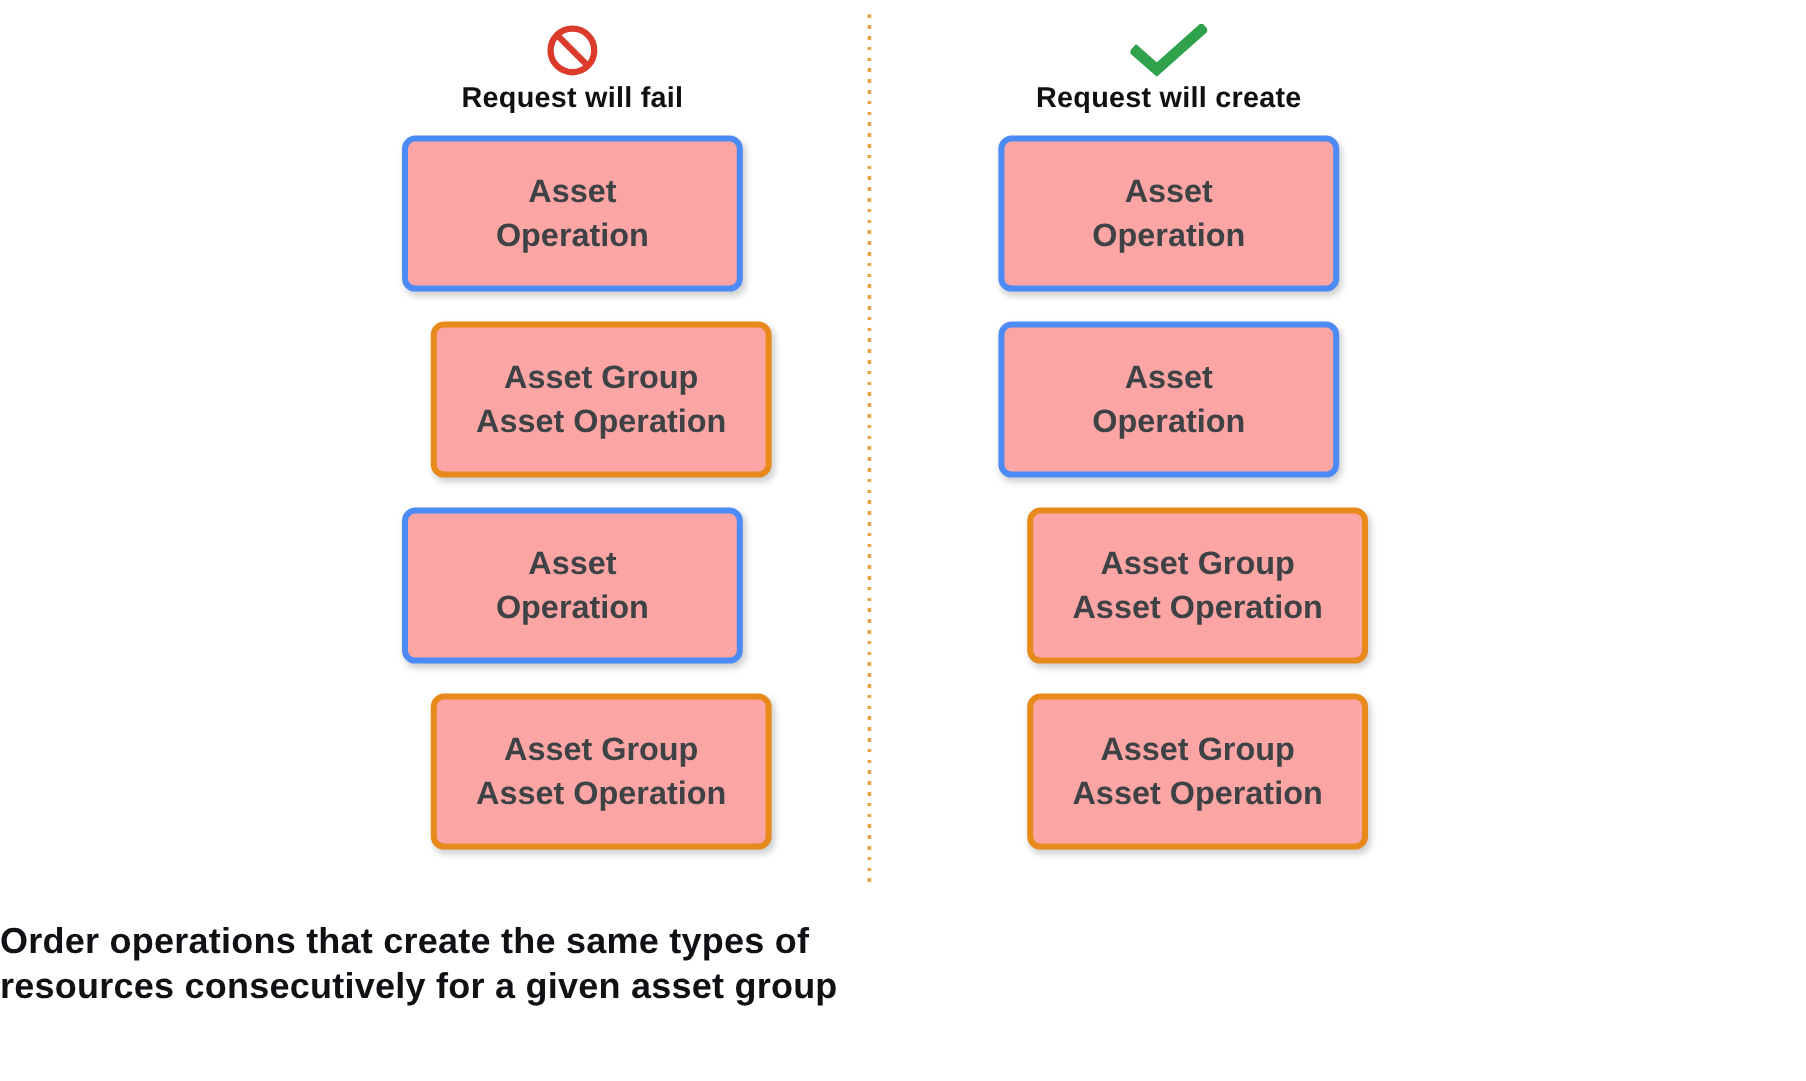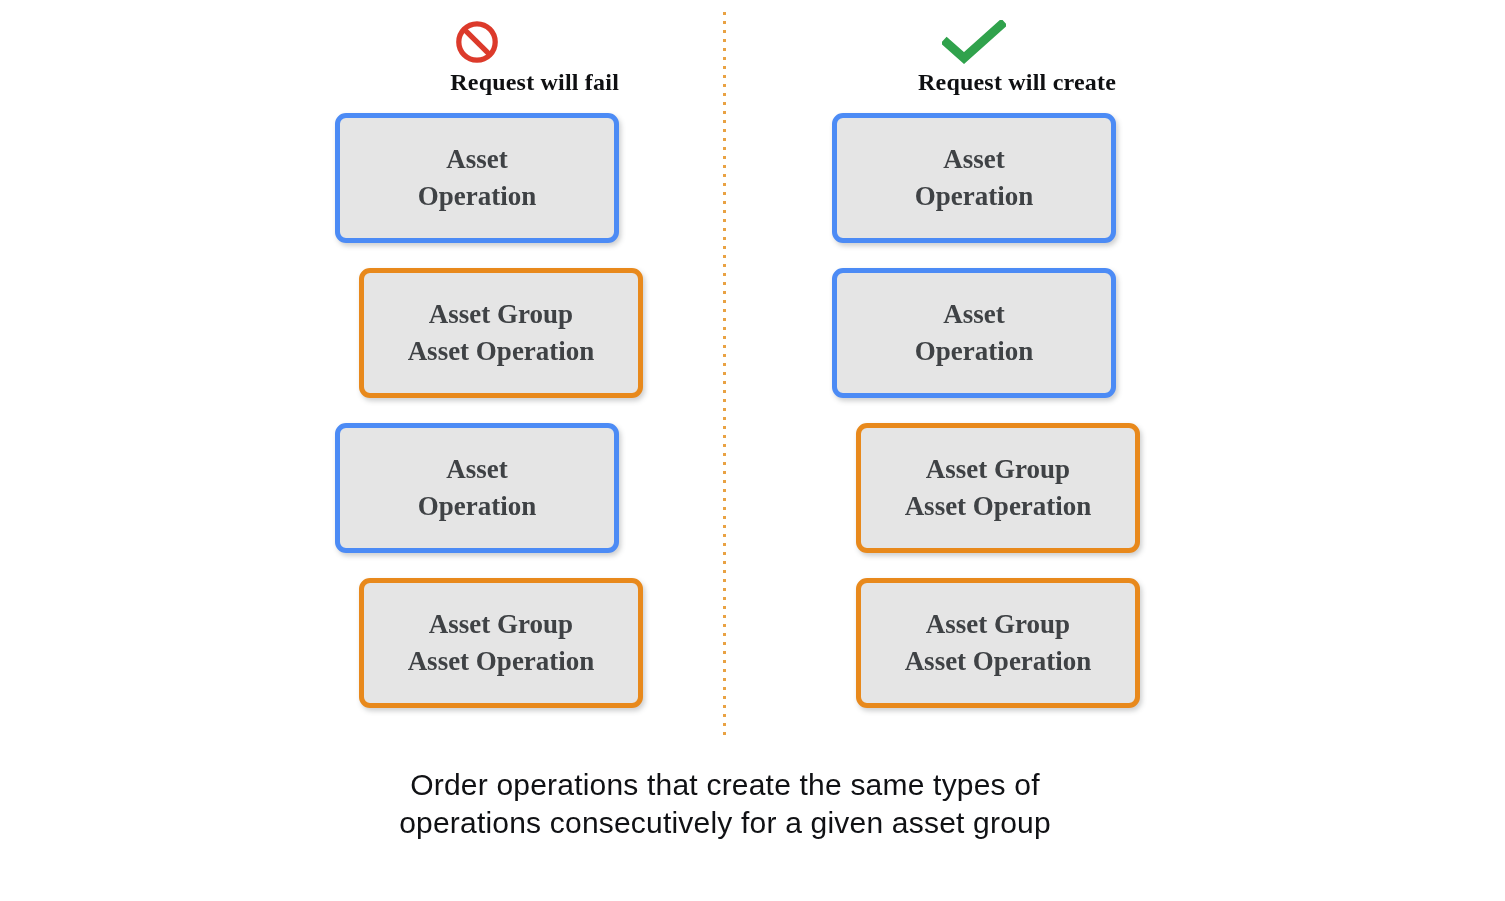--- a/index.html
+++ b/index.html
@@ -12,22 +12,21 @@
     width: 1505px;
     height: 901px;
     background: #ffffff;
     font-family: "Liberation Sans", sans-serif;
     overflow: hidden;
   }
   .column {
     position: absolute;
     top: 20px;
     width: 284px;
-    text-align: right;
-    font-family: Liberation Serif, serif;
+    text-align: center;
   }
   #col-fail    { left: 335px; }
   #col-succeed { left: 832px; }
 
   .icon-row {
     height: 48px;
     display: flex;
     align-items: center;
     justify-content: center;
   }
@@ -40,21 +39,21 @@
     letter-spacing: 0.2px;
     white-space: nowrap;
   }
   .boxes { margin-top: 17px; }
 
   .box {
     box-sizing: border-box;
     width: 284px;
     height: 130px;
     margin-bottom: 25px;
-    background: #e5e5e5;
+    background: #fca5a5;
     border-radius: 11px;
     border: 5px solid transparent;
     box-shadow: 2px 3px 5px rgba(60,64,67,0.25);
     display: flex;
     flex-direction: column;
     align-items: center;
     justify-content: center;
   }
   .box.blue   { border-color: #4c8bf5; }
   .box.orange { border-color: #e8891c; margin-left: 24px; }
@@ -78,24 +77,24 @@
       #e9a243 0px, #e9a243 3px,
       transparent 3px, transparent 9px
     );
   }
 
   .caption {
     position: absolute;
     left: 0;
     right: 55px;
     top: 766px;
-    text-align: center;
+    text-align: left;
     font-size: 30px;
     line-height: 38px;
-    font-weight: 400;
+    font-weight: 700;
     color: #101114;
     letter-spacing: 0.2px;
   }
 </style>
 </head>
 <body>
 
 <div class="canvas">
 
   <section class="column" id="col-fail">
@@ -154,16 +153,16 @@
       </div>
       <div class="box orange">
         <span>Asset Group</span>
         <span>Asset Operation</span>
       </div>
     </div>
   </section>
 
   <div class="caption">
     <div>Order operations that create the same types of</div>
-    <div>operations consecutively for a given asset group</div>
+    <div>resources consecutively for a given asset group</div>
   </div>
 
 </div>
 
 </body></html>

